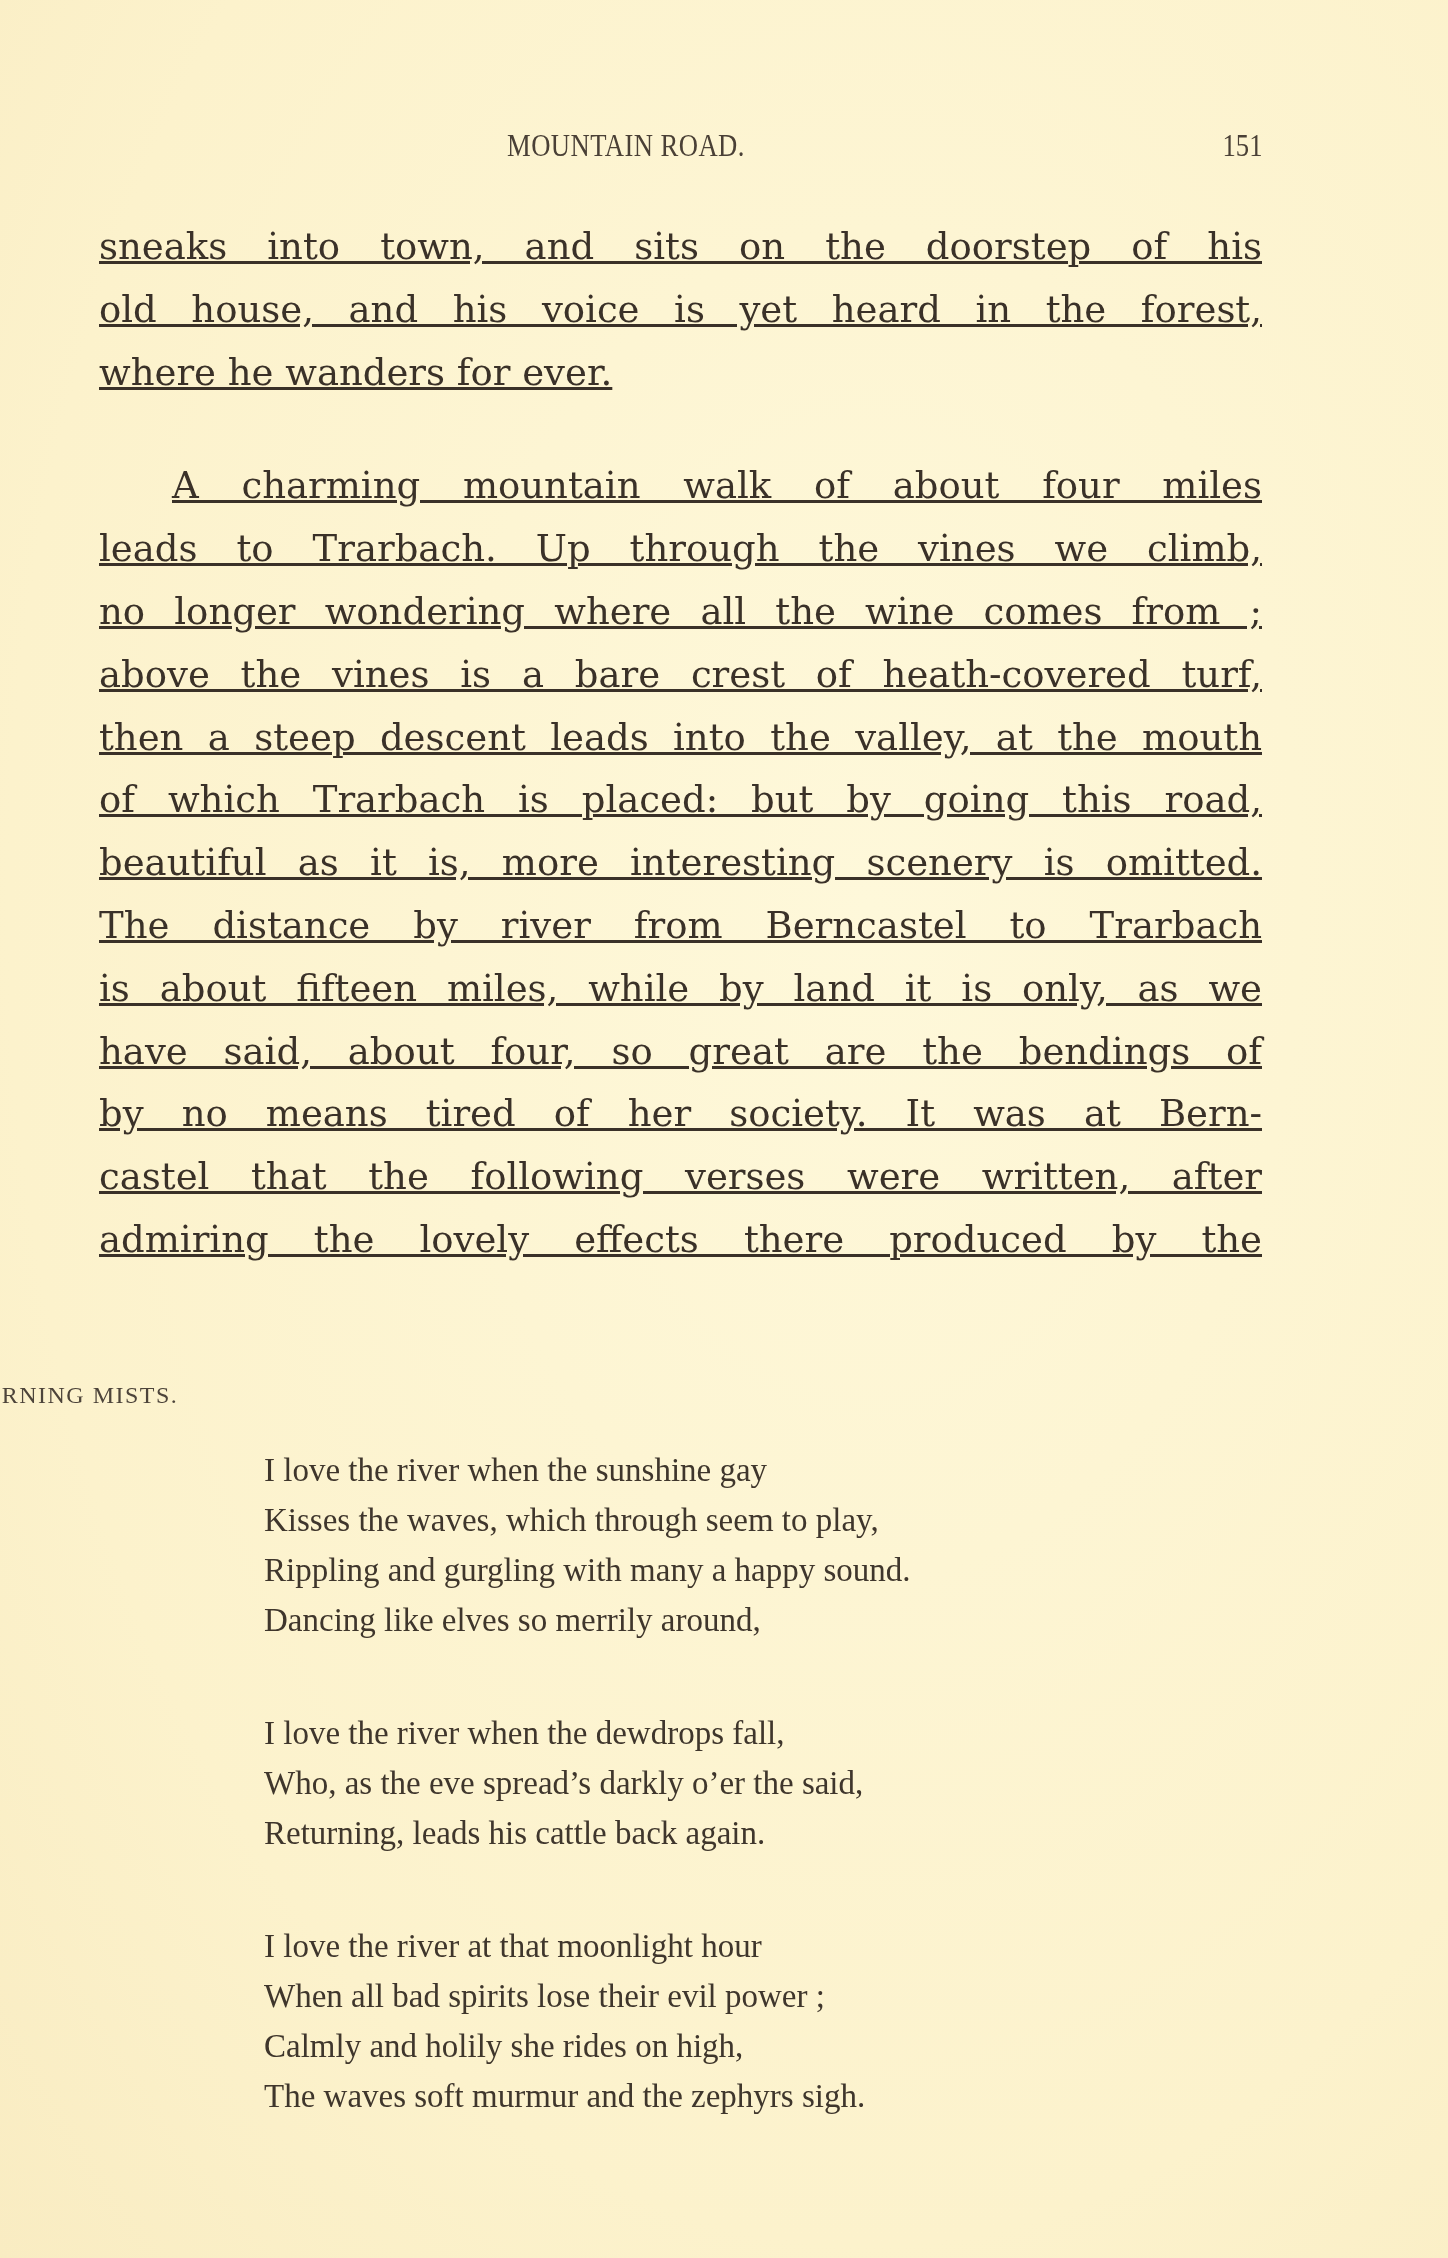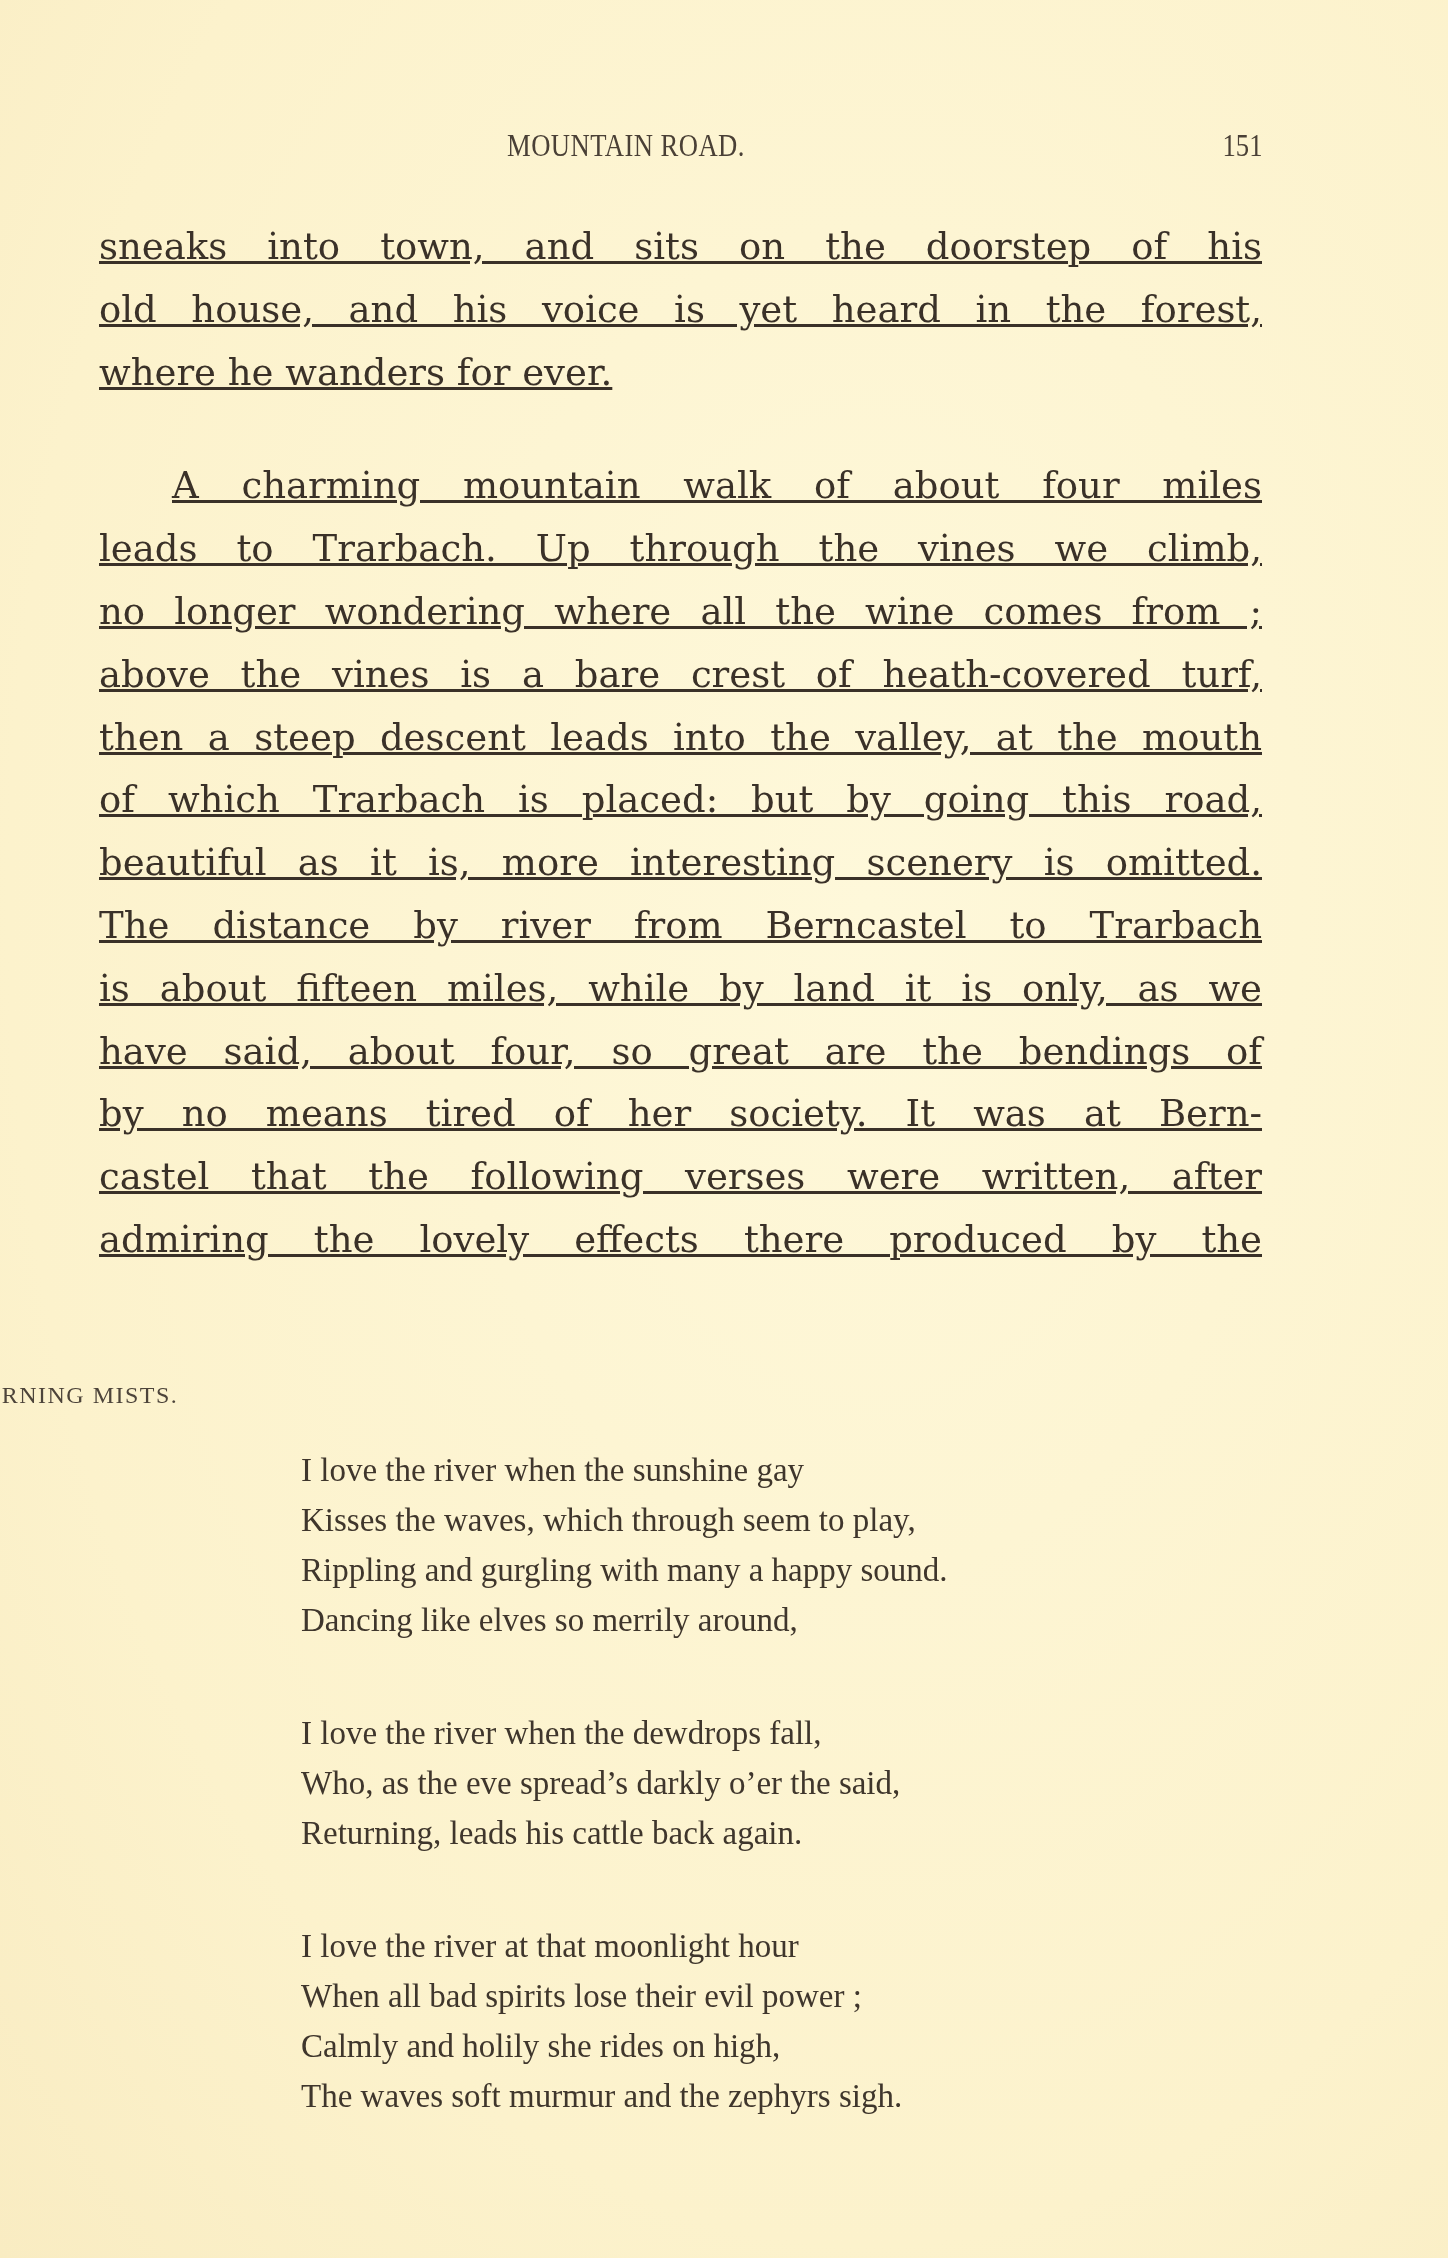--- a/index.html
+++ b/index.html
@@ -31,21 +31,21 @@
   .poem-title {
     position:absolute; top:1382px; left:0; width:1448px; 
     font-family:"Liberation Serif",serif; font-size:24px; letter-spacing:1.5px; color:#4d443a;
   }
   .poem-title span { display:inline-block; transform:translateX(-52px); }
   .poem {
     position:absolute; left:252px; top:1445px; width:900px;
     font-family:"Liberation Serif",serif; font-size:33px; line-height:50px; color:#3f362c;
   }
   .stanza { margin:0 0 63px 0; }
-  .poem .vline { display:block; white-space:nowrap; height:50px;margin-left:37px; }
+  .poem .vline { display:block; white-space:nowrap; height:50px; }
 </style>
 </head>
 <body>
 
 <div class="page">
 
   <div class="running-head">
     <span class="title">MOUNTAIN ROAD.</span>
     <span class="folio">151</span>
   </div>

